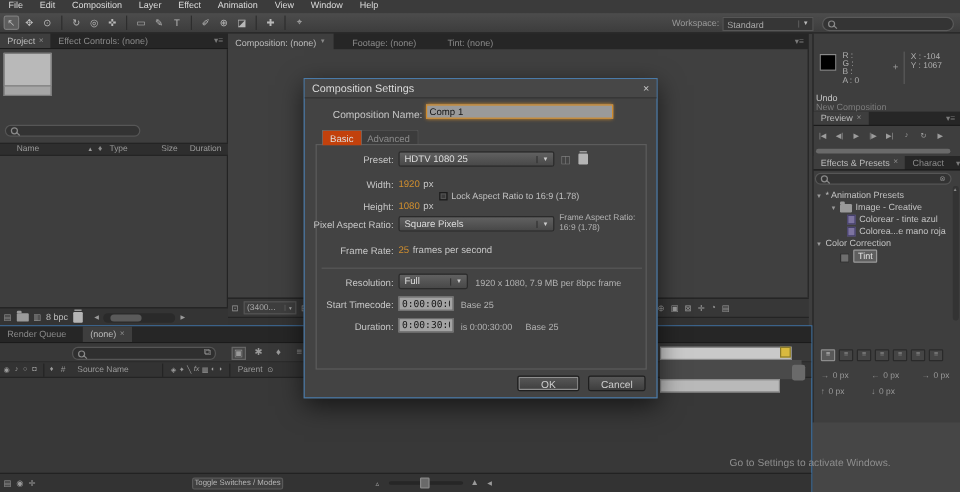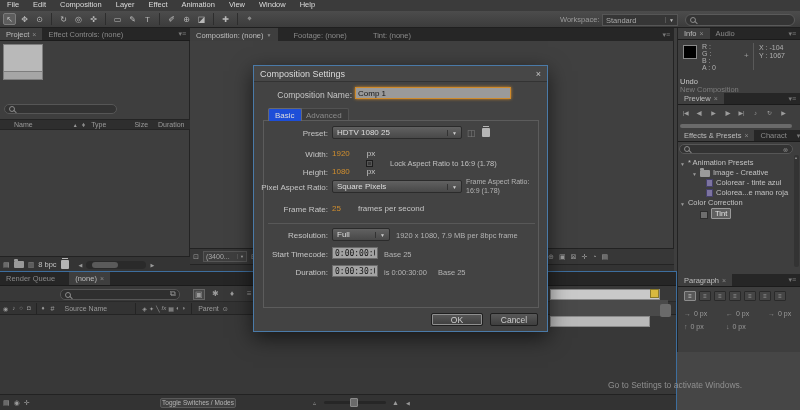--- a/index.html
+++ b/index.html
@@ -30,24 +30,24 @@
   .mag::after{content:"";position:absolute;width:4px;height:1px;background:#8a8a8a;transform:rotate(45deg);right:-3px;bottom:-1px}
   .trash{width:8px;height:9px;background:#b5b5b5;border-radius:1px;position:relative;display:inline-block}
   .trash::before{content:"";position:absolute;top:-2px;left:1px;right:1px;height:1px;background:#b5b5b5}
   .folder{width:10px;height:7px;background:#9a9a9a;border-radius:1px;position:relative;display:inline-block}
   .folder::before{content:"";position:absolute;top:-2px;left:0;width:4px;height:2px;background:#9a9a9a;border-radius:1px 1px 0 0}
   
   #dialog{position:absolute;left:253px;top:65px;width:295px;height:267px;background:#434343;border:1px solid #4a7aa8;box-shadow:0 6px 20px rgba(0,0,0,.6);z-index:100}
   .dtitle{height:16px;border-bottom:1px solid #333;display:flex;align-items:center;padding:0 6px;font-size:9px;color:#dadada;background:#474747}
   .dtitle .x{margin-left:auto;color:#c5c5c5;font-size:9px}
   .dtab{position:absolute;height:13px;display:flex;align-items:center;justify-content:center;font-size:8px;border-radius:2px 2px 0 0;padding:0 6px}
-  .dtab.active{background:#1d4ed8;color:#dedede;border:1px solid #6a6a6a;border-bottom:none;z-index:2}
+  .dtab.active{background:#c2410c;color:#dedede;border:1px solid #6a6a6a;border-bottom:none;z-index:2}
   .dtab.inactive{background:#3c3c3c;color:#8b8b8b;border:1px solid #525252;border-bottom:none}
   .dbox{position:absolute;left:9px;top:54px;width:276px;height:188px;border:1px solid #5c5c5c}
-  .drow{position:absolute;display:flex;align-items:center;gap:17px}
+  .drow{position:absolute;display:flex;align-items:center;gap:3px}
   .lbl{position:absolute;font-size:8px;color:#c6c6c6;text-align:right;white-space:nowrap}
   .dd{position:absolute;display:flex;align-items:center;background:linear-gradient(#616161,#484848);border:1px solid #2b2b2b;border-radius:2px;color:#ddd;font-size:8px;padding:0 4px;height:13px}
   .dd .arr{margin-left:auto;padding-left:4px;border-left:1px solid #333;font-size:5px;color:#ccc}
   .tf{position:absolute;background:#a3a3a3;border:1px solid #6b6b6b;color:#161616;font-size:8px;font-family:"DejaVu Sans Mono",monospace;padding:0 2px;height:12px}
   .btn{position:absolute;background:linear-gradient(#585858,#3e3e3e);border:1px solid #1f1f1f;border-radius:2px;color:#cdcdcd;font-size:8.5px;display:flex;align-items:center;justify-content:center}
   .btn.default{box-shadow:inset 0 0 0 1px #8f8f8f}
   .orange{color:#d08e2e}
   .small{font-size:7.5px;color:#b3b3b3;white-space:nowrap}
   .cb{width:7px;height:7px;background:#3a3a3a;border:1px solid #1d1d1d;box-shadow:inset 0 0 0 1px #555;flex:none}
   
@@ -240,30 +240,20 @@
       <span style="position:absolute;left:324px;top:6px;width:62px;height:3px;background:#262626;border-radius:2px">
         <span style="position:absolute;left:26px;top:-3px;width:8px;height:9px;background:#6a6a6a;border:1px solid #8a8a8a;border-radius:1px"></span>
       </span>
       <span class="abs ico" style="left:392px;font-size:7px">▲</span>
       <span class="abs ico" style="left:406px;font-size:5px">◀</span>
     </div>
   </div>
 
   <div class="abs" style="left:677px;top:28px;width:123px;height:382px;background:#3e3e3e;border-left:1px solid #232323"></div>
 
-  <div class="tabbar" style="left:678px;top:28px;width:122px;height:12px">
-    <div class="tab active">
-      <span>Info</span>
-      <span class="x">×</span>
-    </div>
-    <div class="tab">
-      <span>Audio</span>
-    </div>
-    <div class="pm">▾≡</div>
-  </div>
   <div class="abs" style="left:683px;top:45px;width:14px;height:14px;background:#000;border:1px solid #8a8a8a"></div>
   <span class="abs" style="left:702px;top:43px;font-size:7px;color:#b0b0b0">R :</span>
   <span class="abs" style="left:702px;top:50px;font-size:7px;color:#b0b0b0">G :</span>
   <span class="abs" style="left:702px;top:57px;font-size:7px;color:#b0b0b0">B :</span>
   <span class="abs" style="left:702px;top:64px;font-size:7px;color:#b0b0b0">A : 0</span>
   <div class="abs" style="left:753px;top:43px;width:1px;height:27px;background:#5a5a5a"></div>
   <span class="abs" style="left:744px;top:51px;font-size:8px;color:#9a9a9a">+</span>
   <span class="abs" style="left:759px;top:44px;font-size:7px;color:#b0b0b0">X : -104</span>
   <span class="abs" style="left:759px;top:52px;font-size:7px;color:#b0b0b0">Y : 1067</span>
   <span class="abs" style="left:680px;top:77px;font-size:7.5px;color:#c8c8c8">Undo</span>
@@ -325,27 +315,20 @@
     <span>Color Correction</span>
   </div>
   <div class="trow" style="left:700px;top:208px">
     <span class="eico"></span>
     <span style="background:#5f5f5f;border:1px solid #9a9a9a;border-radius:1px;padding:0 3px;color:#e2e2e2">Tint</span>
   </div>
   <div class="abs" style="left:794px;top:155px;width:5px;height:112px;background:#333;border-radius:2px">
     <span style="position:absolute;left:0;top:0;font-size:4px;color:#8a8a8a">▲</span>
   </div>
 
-  <div class="tabbar" style="left:678px;top:274px;width:122px;height:13px">
-    <div class="tab active">
-      <span>Paragraph</span>
-      <span class="x">×</span>
-    </div>
-    <div class="pm">▾≡</div>
-  </div>
   <div class="abs" style="left:684px;top:291px;display:flex;gap:3px">
     <span class="abtn active">≡</span>
     <span class="abtn">≡</span>
     <span class="abtn">≡</span>
     <span class="abtn">≡</span>
     <span class="abtn">≡</span>
     <span class="abtn">≡</span>
     <span class="abtn">≡</span>
   </div>
   <div class="trow" style="left:684px;top:310px;color:#9a9a9a;font-size:7px">

